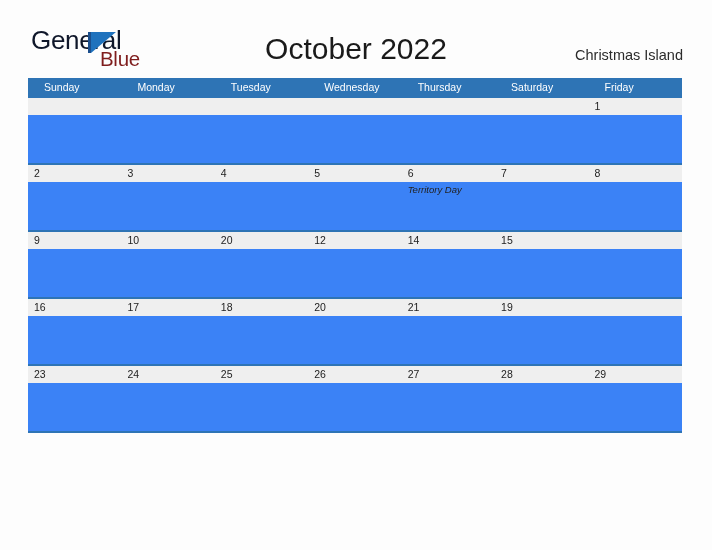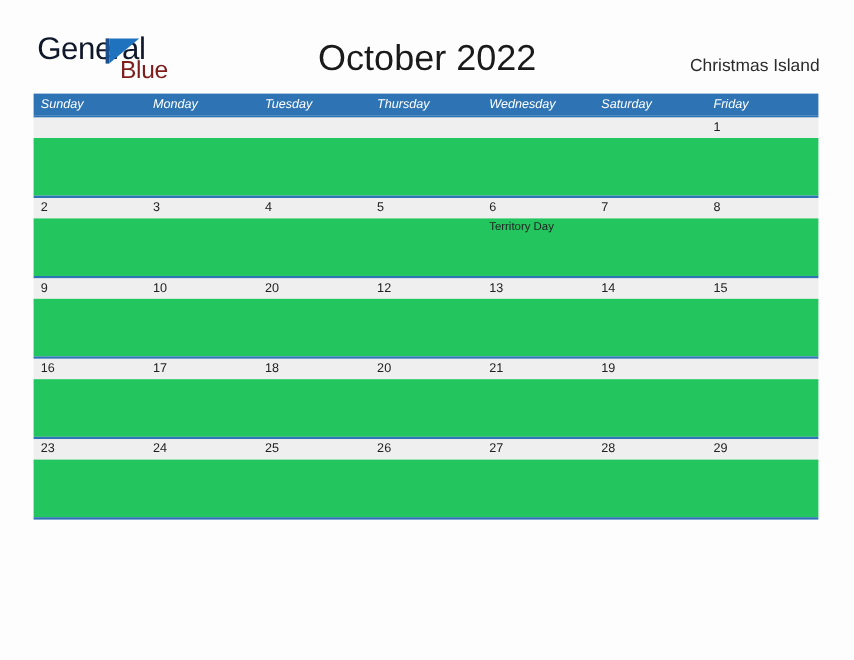--- a/index.html
+++ b/index.html
@@ -114,28 +114,27 @@
   .weekday-header {
     display: flex;
     width: 654px;
     height: 18px;
     background: #2e74b5;
   }
   .weekday-cell {
     width: 93.43px;
     height: 18px;
     box-sizing: border-box;
-    padding-left: 6px;
+    padding-left: 16px;
     color: #ffffff;
     font-size: 10.5px;
     line-height: 18px;
     font-weight: 400;
     white-space: nowrap;
     overflow: hidden;
-    font-style: italic;
   }
 
   .week-row {
     width: 654px;
     position: relative;
   }
   .week-row .row-rule {
     width: 654px;
     height: 2px;
     background: #2e74b5;
@@ -146,21 +145,22 @@
   .week-band {
     display: flex;
     width: 654px;
     height: 17px;
     background: #efefef;
   }
   .week-body {
     display: flex;
     width: 654px;
     height: 48px;
-    background: #22c55e;
+    background: #3b82f6;
+    font-style: italic;
   }
 
   .day-num {
     width: 93.43px;
     height: 17px;
     box-sizing: border-box;
     padding-left: 6px;
     font-size: 10.5px;
     line-height: 17px;
     color: #222222;
@@ -200,22 +200,22 @@
   <div class="cal-location">Christmas Island</div>
 
 </div>
 
 <div class="calendar">
 
   <div class="weekday-header">
     <div class="weekday-cell">Sunday</div>
     <div class="weekday-cell">Monday</div>
     <div class="weekday-cell">Tuesday</div>
+    <div class="weekday-cell">Wednesday</div>
     <div class="weekday-cell">Thursday</div>
-    <div class="weekday-cell">Wednesday</div>
     <div class="weekday-cell">Saturday</div>
     <div class="weekday-cell">Friday</div>
   </div>
 
   <div class="week-row">
     <div class="row-rule"></div>
     <div class="week-band">
       <div class="day-num"></div>
       <div class="day-num"></div>
       <div class="day-num"></div>
@@ -256,21 +256,20 @@
     </div>
   </div>
 
   <div class="week-row">
     <div class="row-rule"></div>
     <div class="week-band">
       <div class="day-num">9</div>
       <div class="day-num">10</div>
       <div class="day-num">20</div>
       <div class="day-num">12</div>
-      <div class="day-num">13</div>
       <div class="day-num">14</div>
       <div class="day-num">15</div>
     </div>
     <div class="week-body">
       <div class="day-event"></div>
       <div class="day-event"></div>
       <div class="day-event"></div>
       <div class="day-event"></div>
       <div class="day-event"></div>
       <div class="day-event"></div>

